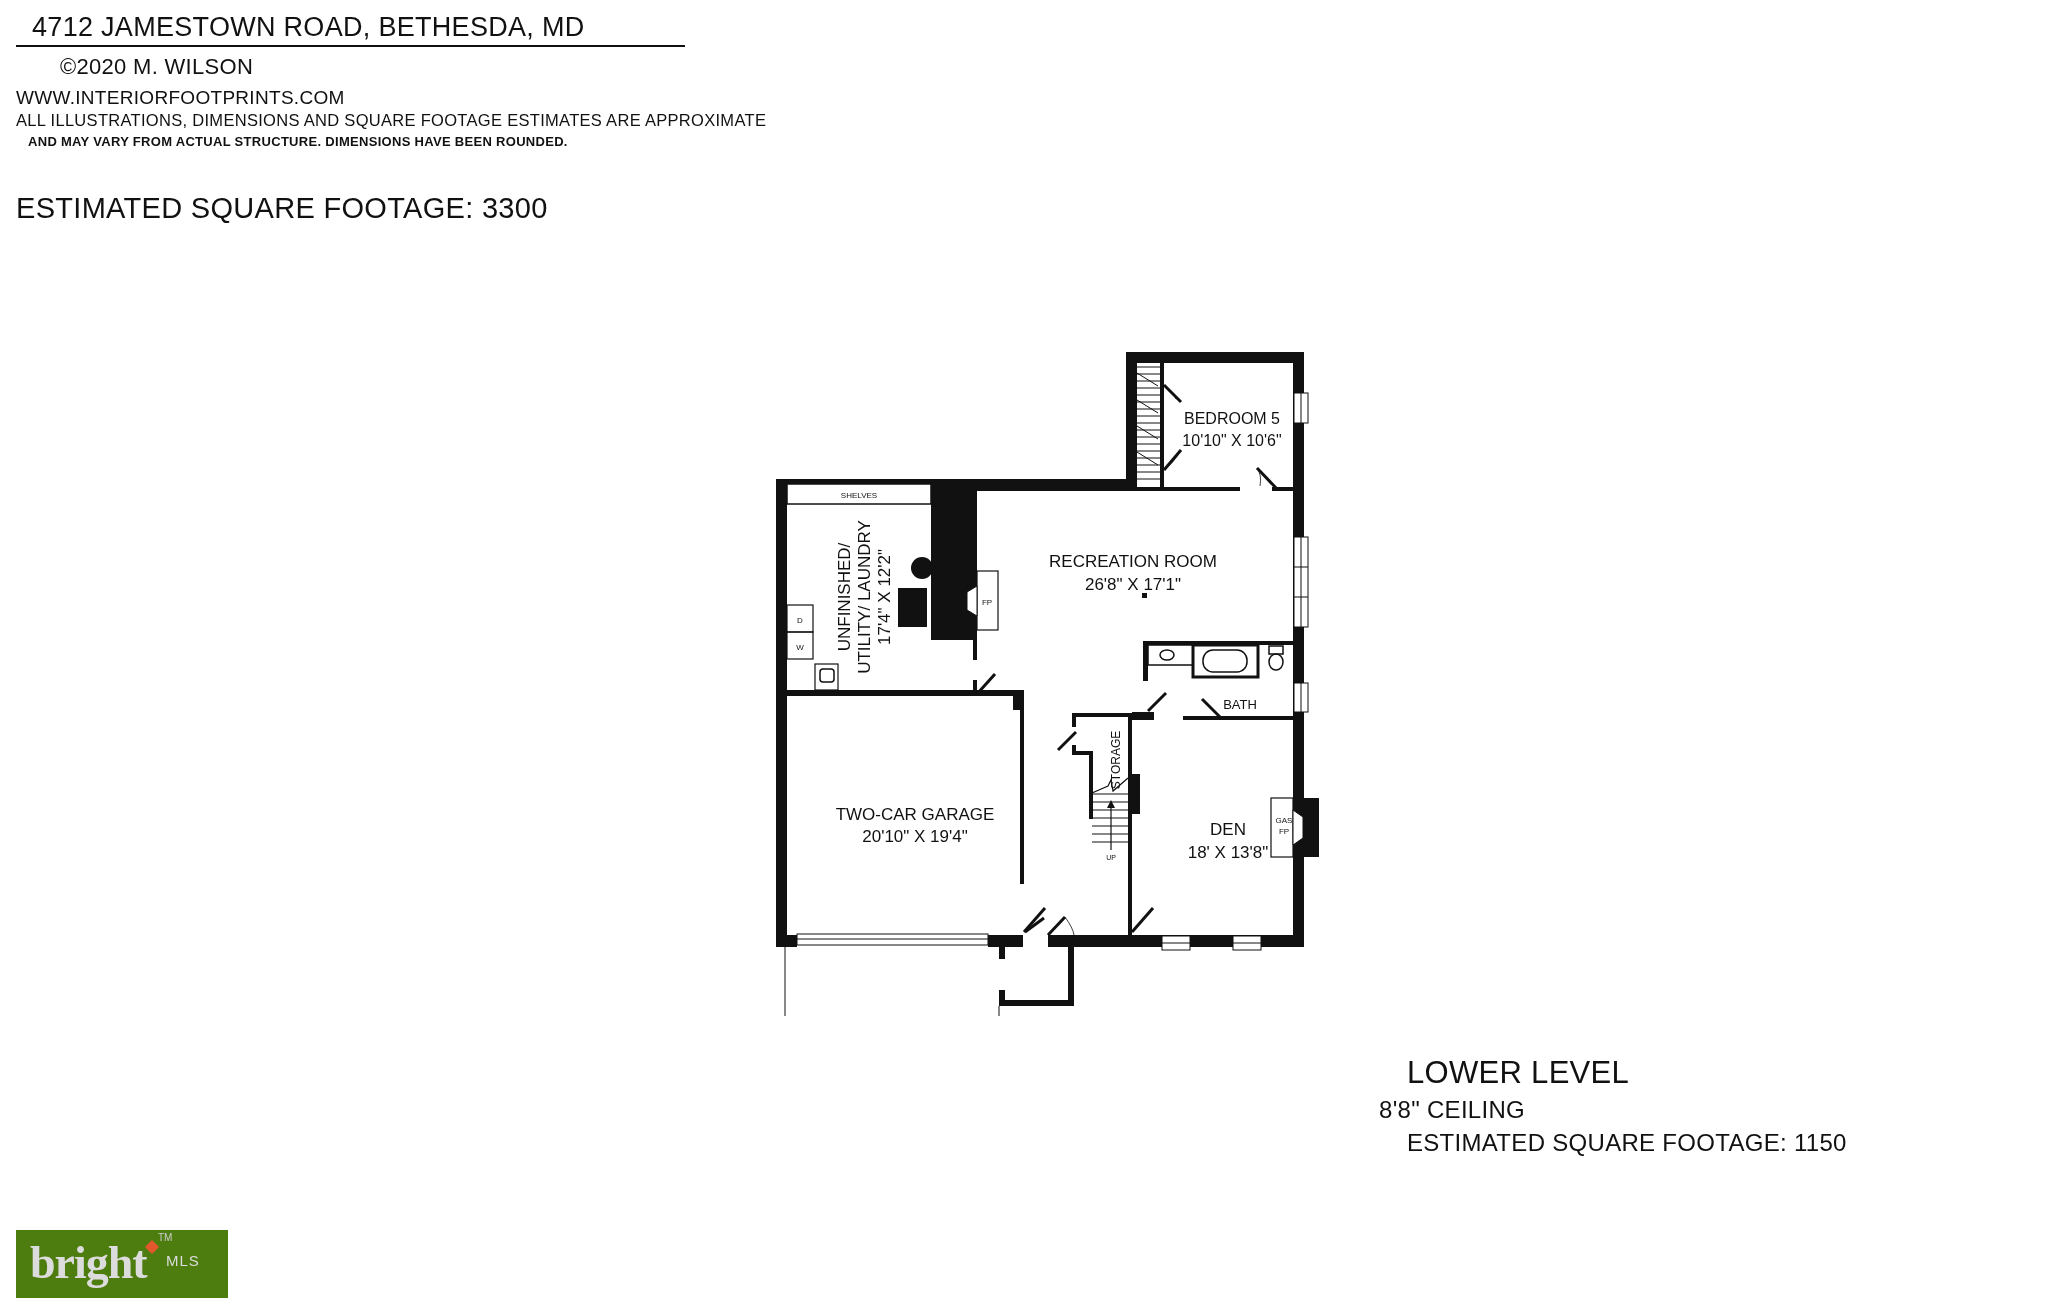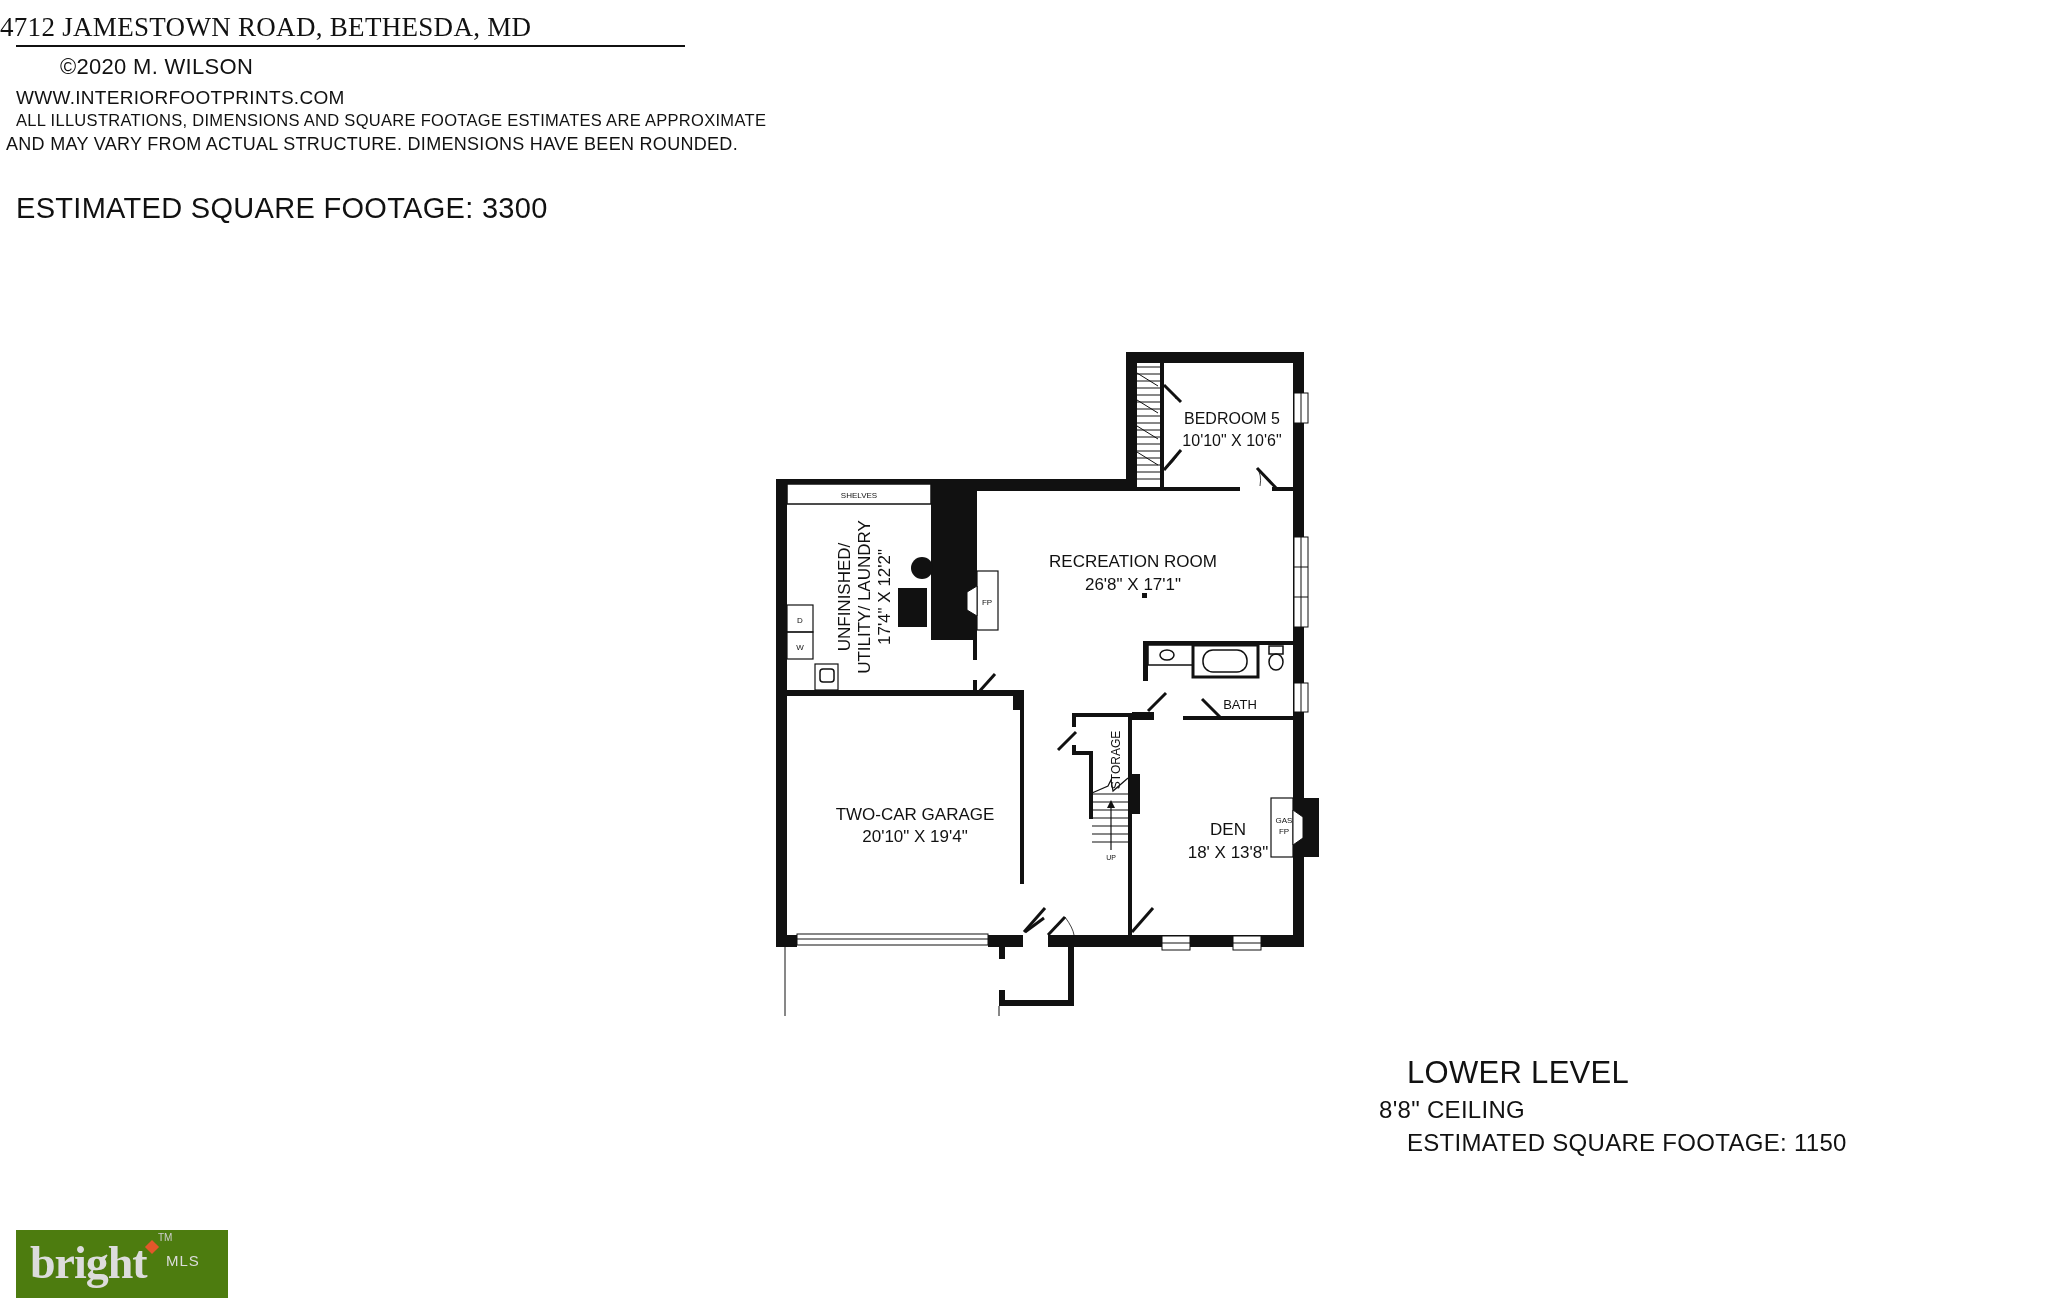--- a/index.html
+++ b/index.html
@@ -1,24 +1,24 @@
 <!DOCTYPE html>
 <html><head>
 <meta charset="utf-8">
 <style>
   html, body { margin:0; padding:0; background:#ffffff; }
   body { width:2048px; height:1298px; position:relative; overflow:hidden;
          font-family:"Liberation Sans", "DejaVu Sans", sans-serif; color:#111; }
   .t { position:absolute; white-space:nowrap; letter-spacing:0.3px; }
-  .hdr-title { left:0; top:12px; font-size:27px;font-family:Liberation Serif, serif; }
+  .hdr-title { left:32px; top:12px; font-size:27px; }
   .hdr-line { position:absolute; left:16px; top:45px; width:669px; height:2px; background:#111; }
   .hdr-copy { left:16px; top:54px; font-size:22px;margin-left:44px; }
   .hdr-web { left:16px; top:87px; font-size:19px; }
   .hdr-disc1 { left:16px; top:111px; font-size:16.5px; }
-  .hdr-disc2 { left:6px; top:134px; font-size:18px; }
+  .hdr-disc2 { left:28px; top:134px; font-size:13px;font-weight:bold; }
   .hdr-total { left:16px; top:192px; font-size:29px; }
 
   .lvl-name { left:1379px; top:1055px; font-size:31px;margin-left:28px; }
   .lvl-ceil { left:1379px; top:1096px; font-size:24px; }
   .lvl-sqft { left:1407px; top:1129px; font-size:24px; }
 
   #plan { position:absolute; left:0; top:0; width:2048px; height:1298px; }
   .rl { font-family:"Liberation Sans", sans-serif; fill:#111; }
 
   .badge { position:absolute; left:16px; top:1230px; width:212px; height:76px; background:#4d7c0f; }

